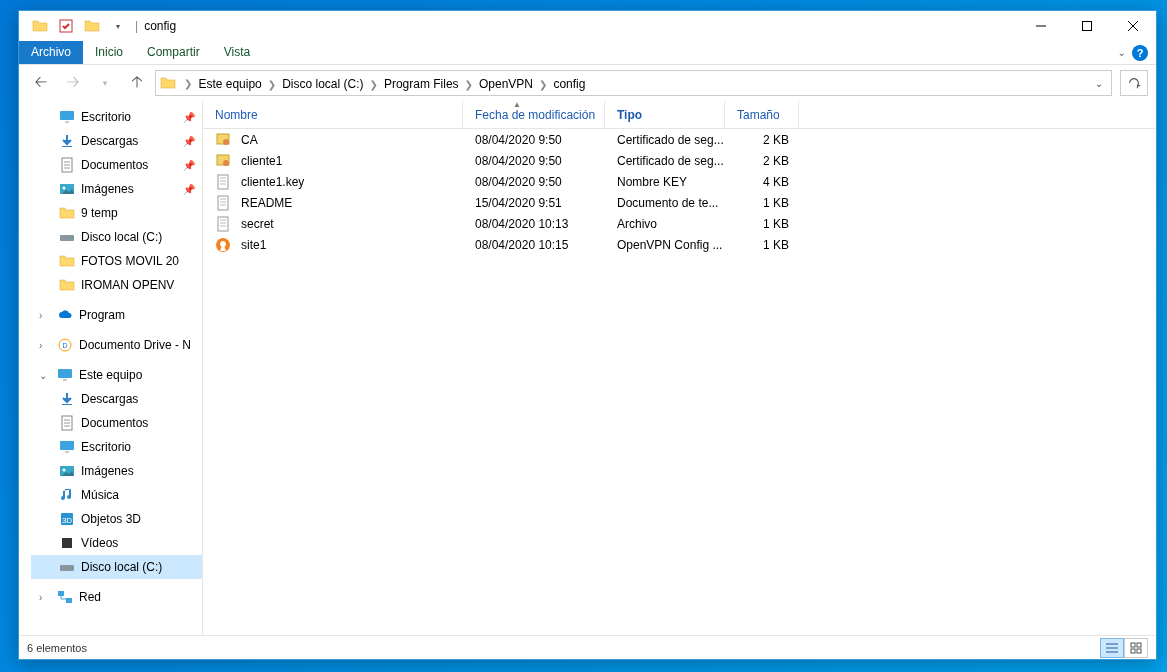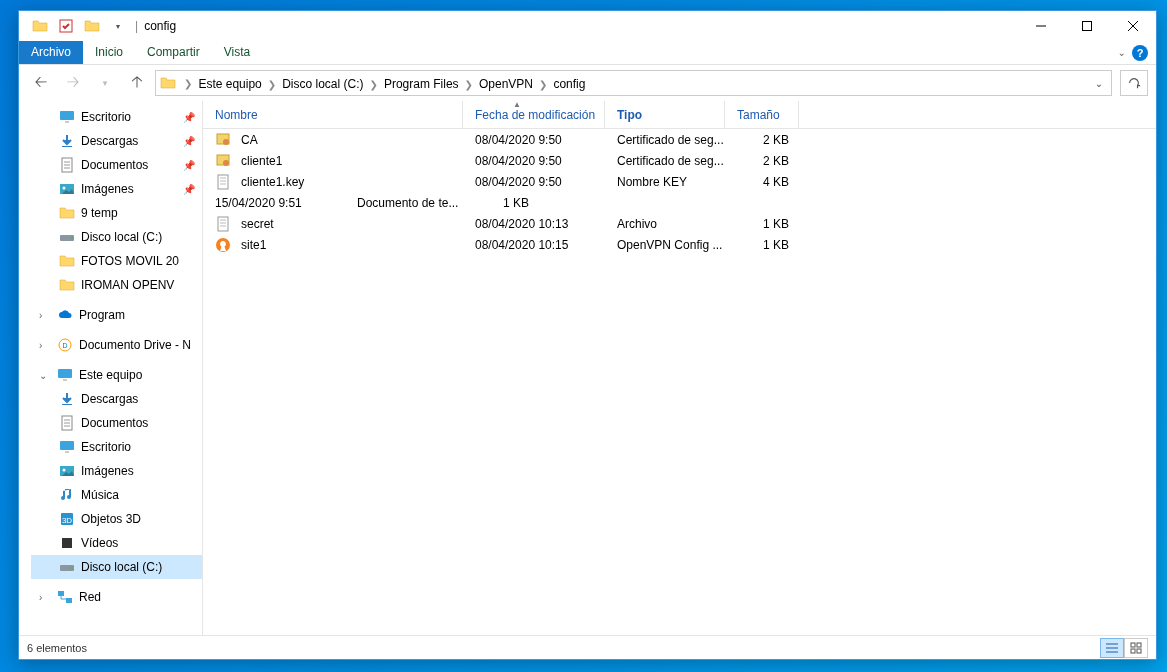--- a/index.html
+++ b/index.html
@@ -437,20 +437,26 @@
               <span class="file-ico"><svg width="16" height="16" viewBox="0 0 16 16">
                   <use href="#i-text"></use>
                 </svg></span>
               <span>cliente1.key</span>
             </div>
             <div class="cell date">08/04/2020 9:50</div>
             <div class="cell type">Nombre KEY</div>
             <div class="cell size">4 KB</div>
           </div>
           <div class="row">
+            <div class="cell name">
+              <span class="file-ico"><svg width="16" height="16" viewBox="0 0 16 16">
+                  <use href="#i-text"></use>
+                </svg></span>
+              <span>README</span>
+            </div>
             <div class="cell date">15/04/2020 9:51</div>
             <div class="cell type">Documento de te...</div>
             <div class="cell size">1 KB</div>
           </div>
           <div class="row">
             <div class="cell name">
               <span class="file-ico"><svg width="16" height="16" viewBox="0 0 16 16">
                   <use href="#i-text"></use>
                 </svg></span>
               <span>secret</span>

